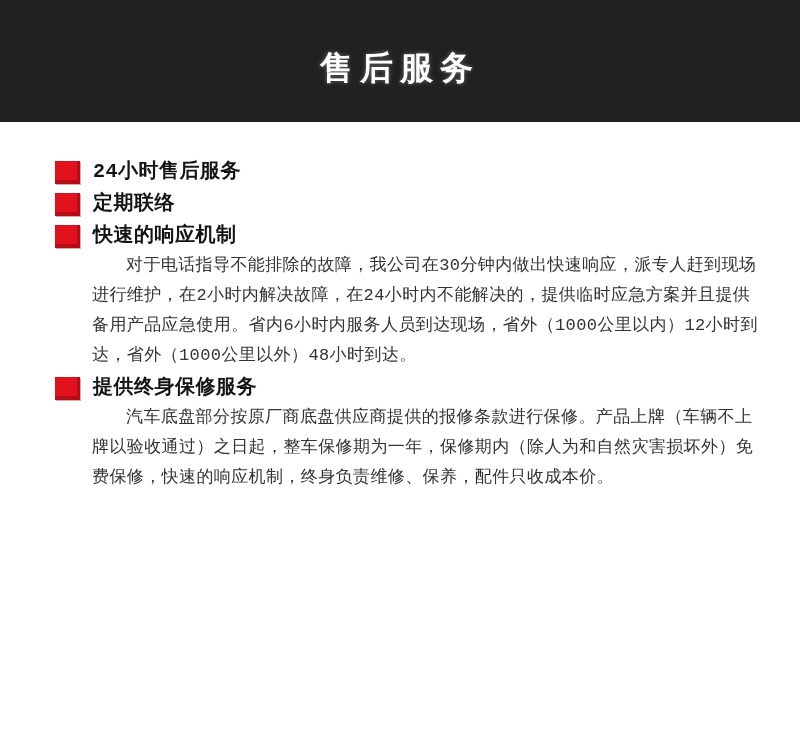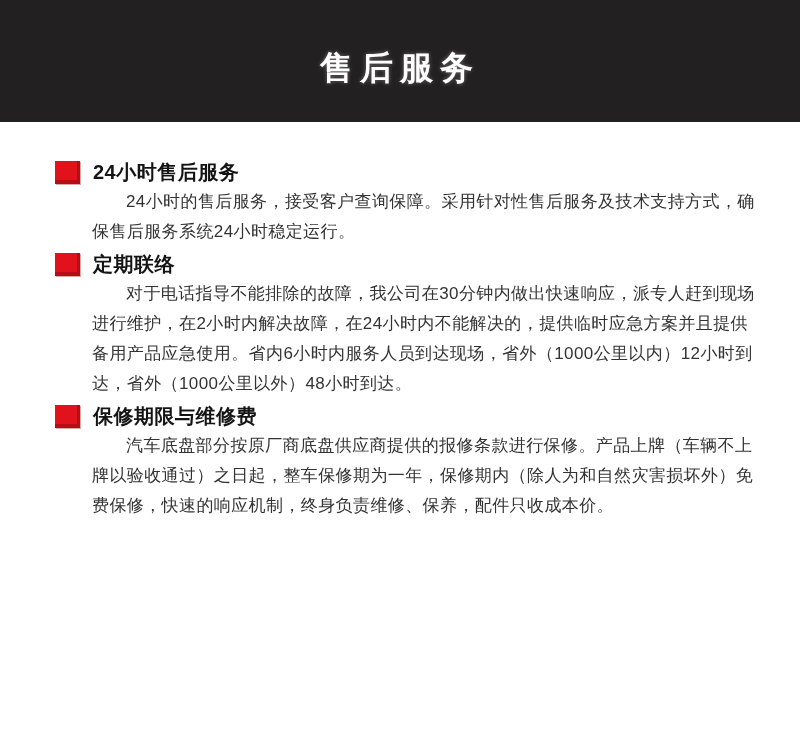--- a/index.html
+++ b/index.html
@@ -36,20 +36,21 @@
     margin: 0;
     padding-top: 14px;
     color: var(--header-text);
     font-size: 33px;
     font-weight: 700;
     letter-spacing: 7px;
     text-shadow: 0 0 4px rgba(255,255,255,0.35);
   }
   .content {
     padding: 33px 42px 0 55px;
+    font-family: Liberation Mono, monospace;
   }
   .section-header {
     display: flex;
     align-items: center;
     height: 30px;
     margin-top: 2px;
   }
   .bullet {
     flex: 0 0 auto;
     width: 25px;
@@ -90,42 +91,43 @@
   <div class="header">
     <h1 class="header-title">售后服务</h1>
   </div>
 
   <div class="content">
   <section class="section">
     <div class="section-header">
       <span class="bullet"></span>
       <h2 class="section-title">24小时售后服务</h2>
     </div>
-    <div class="paragraphs">
-          <p>24小时的售后服务，接受客户查询保障。采用针对性售后服务及技术支持方式，确保售后服务系统24小时稳定运行。</p>
-        </div>
   </section>
 
   <section class="section">
     <div class="section-header">
       <span class="bullet"></span>
       <h2 class="section-title">定期联络</h2>
     </div>
   </section>
 
   <section class="section">
+    <div class="section-header">
+      <span class="bullet"></span>
+      <h2 class="section-title">快速的响应机制</h2>
+    </div>
     <div class="paragraphs">
           <p>对于电话指导不能排除的故障，我公司在30分钟内做出快速响应，派专人赶到现场进行维护，在2小时内解决故障，在24小时内不能解决的，提供临时应急方案并且提供备用产品应急使用。省内6小时内服务人员到达现场，省外（1000公里以内）12小时到达，省外（1000公里以外）48小时到达。</p>
         </div>
   </section>
 
   <section class="section">
     <div class="section-header">
       <span class="bullet"></span>
-      <h2 class="section-title">保修期限与维修费</h2>
+      <h2 class="section-title">提供终身保修服务</h2>
     </div>
     <div class="paragraphs">
           <p>汽车底盘部分按原厂商底盘供应商提供的报修条款进行保修。产品上牌（车辆不上牌以验收通过）之日起，整车保修期为一年，保修期内（除人为和自然灾害损坏外）免费保修，快速的响应机制，终身负责维修、保养，配件只收成本价。</p>
         </div>
   </section>
 </div>
 
 </div>
 
 </body></html>

